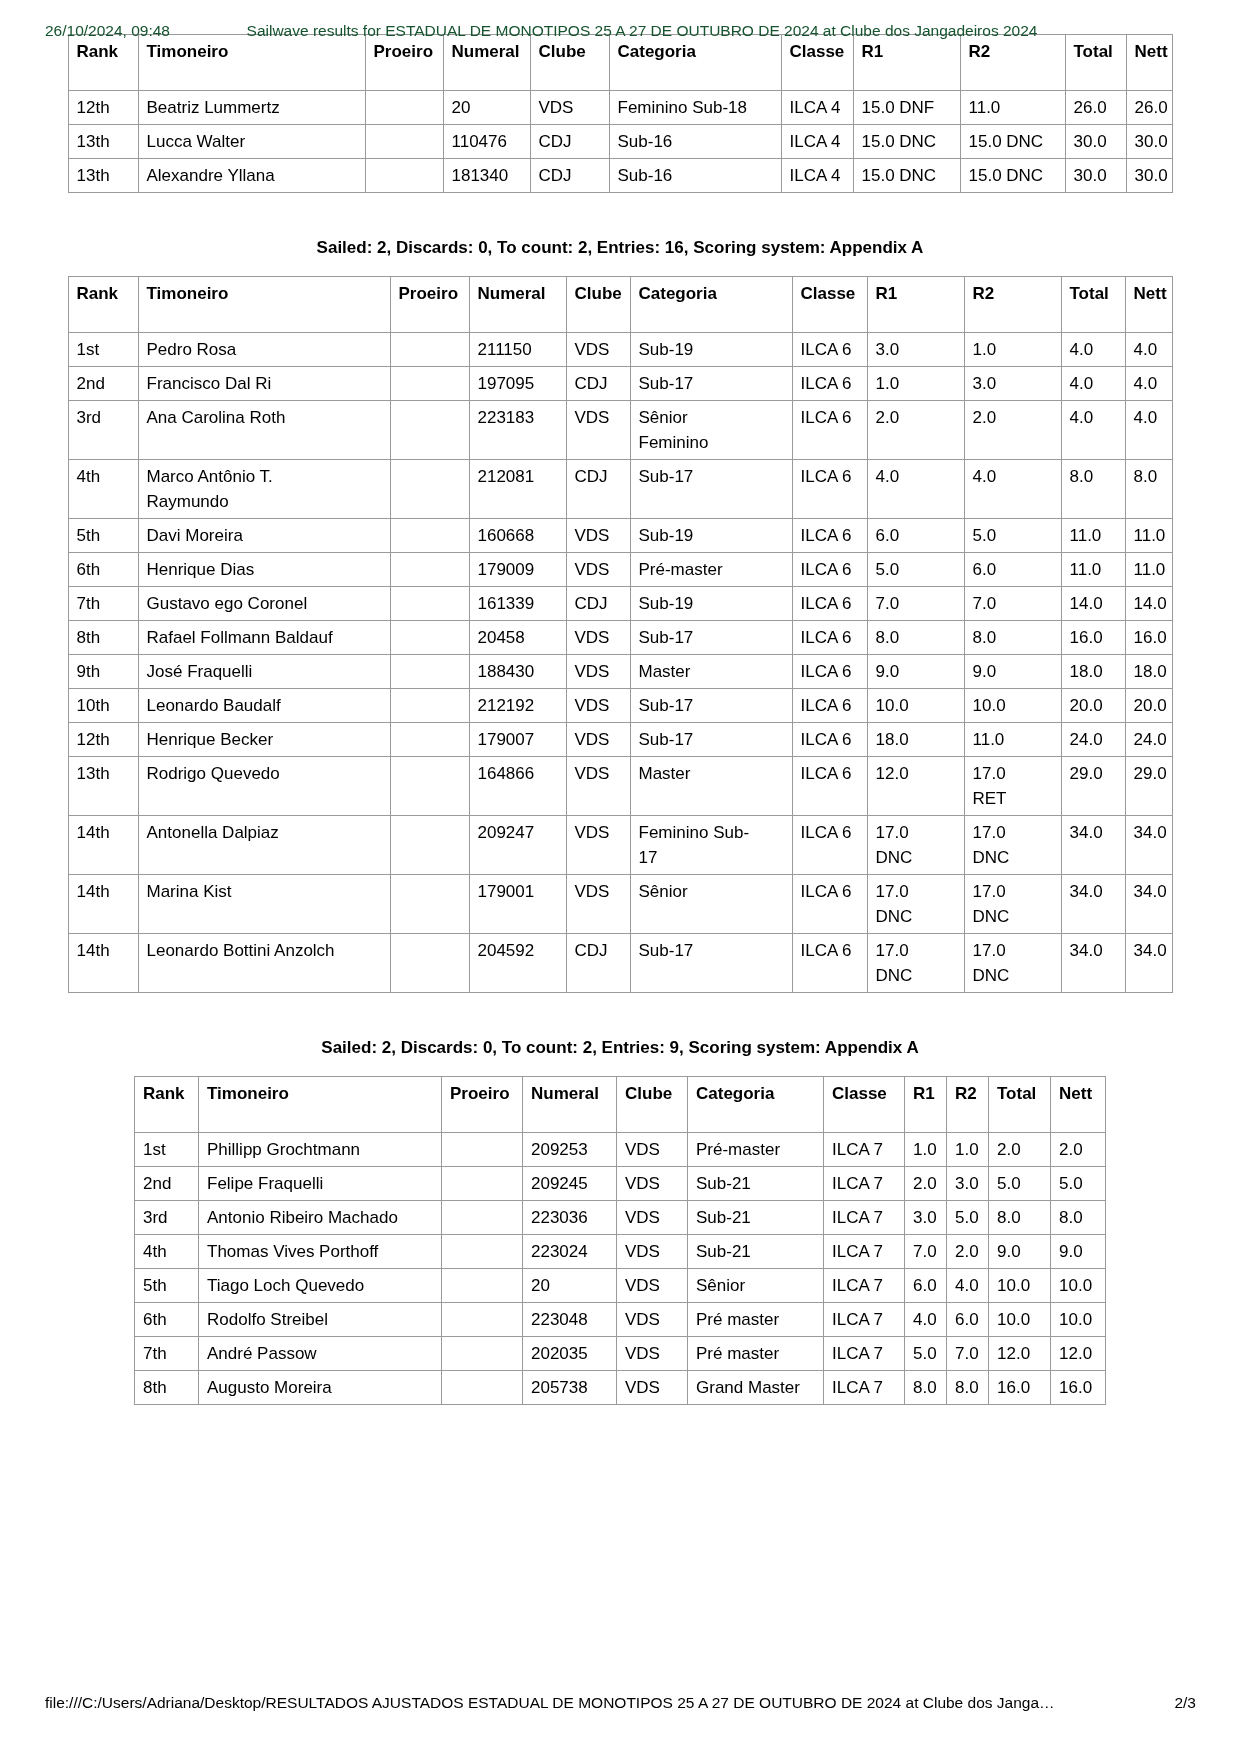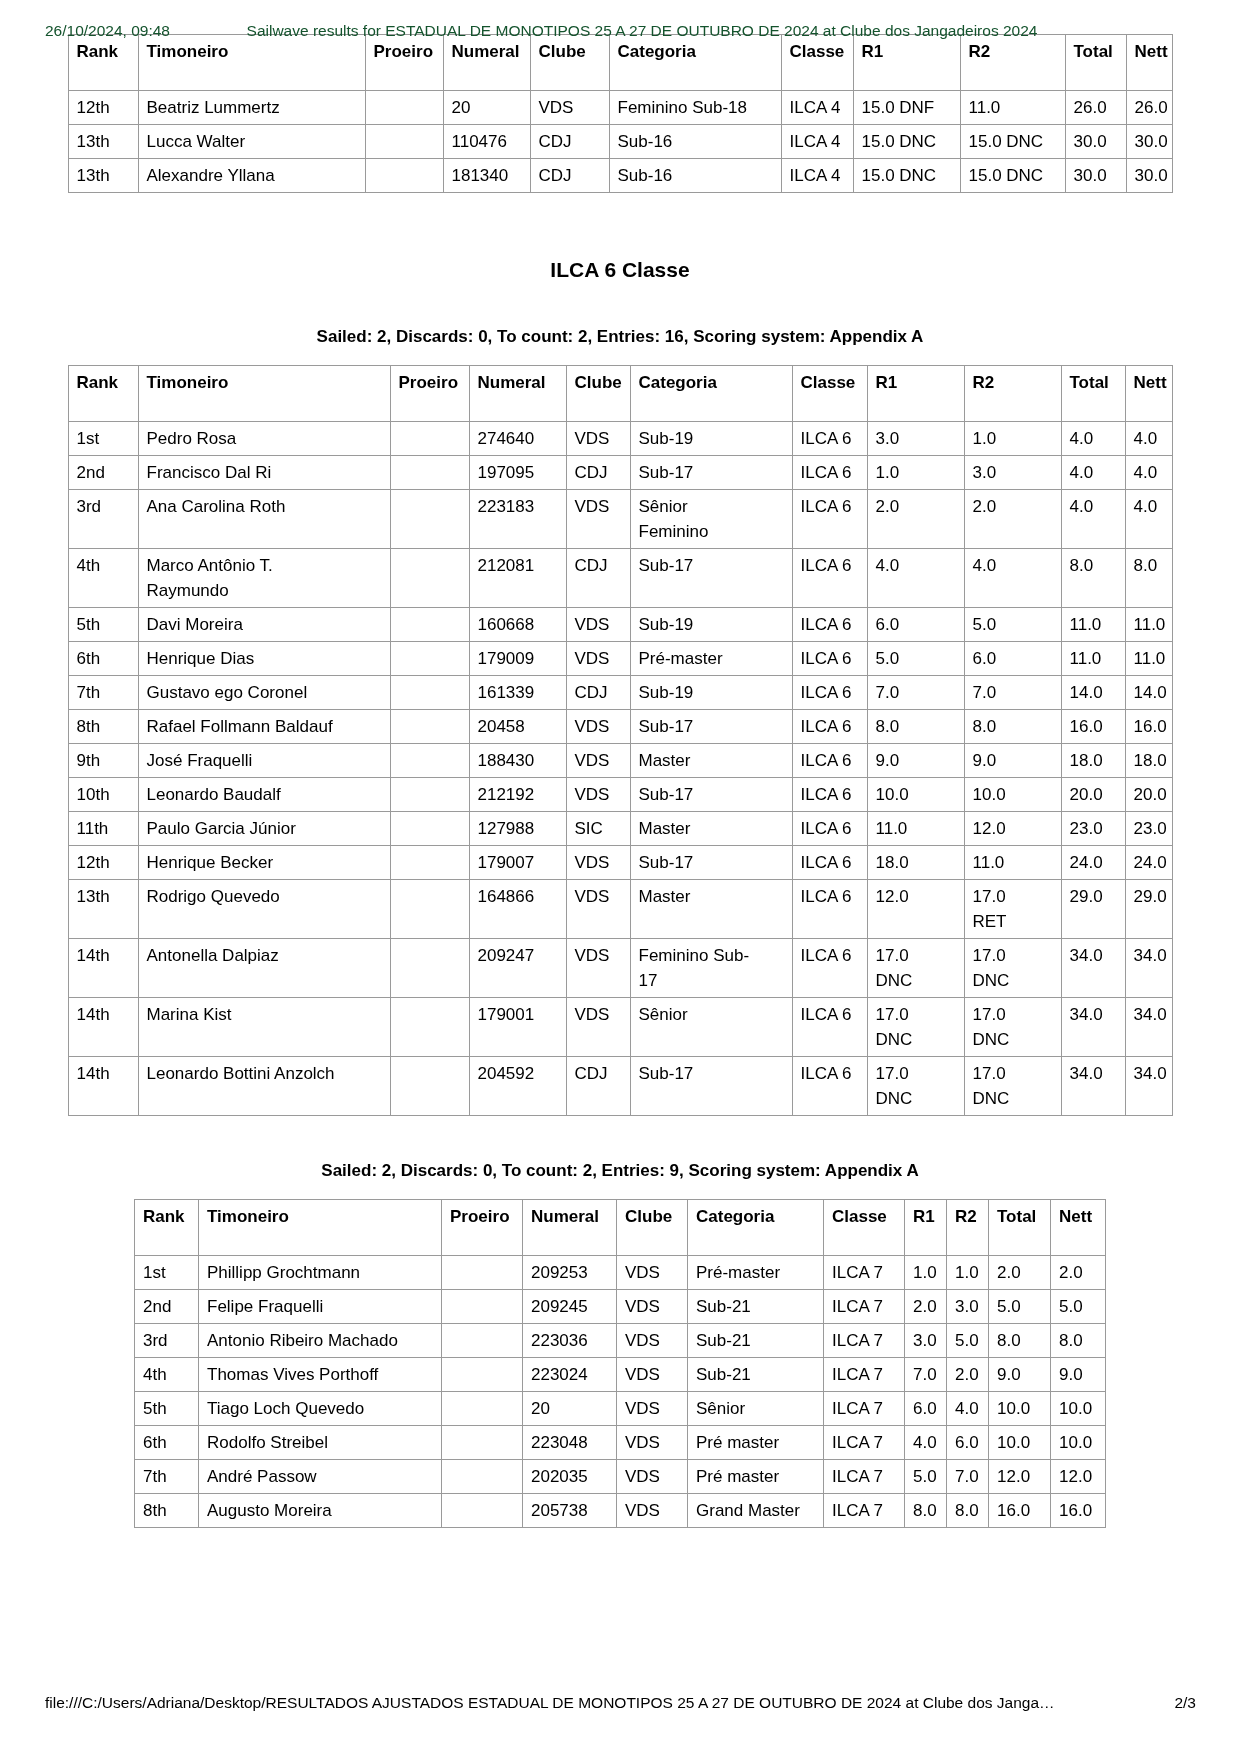--- a/index.html
+++ b/index.html
@@ -153,21 +153,20 @@
           <td>Sub-16</td>
           <td>ILCA 4</td>
           <td>15.0 DNC</td>
           <td>15.0 DNC</td>
           <td>30.0</td>
           <td>30.0</td>
         </tr>
       </tbody>
     </table>
 
-  <h2 class="class-title">ILCA 6 Classe</h2>
   <p class="section-subtitle">Sailed: 2, Discards: 0, To count: 2, Entries: 16, Scoring system: Appendix A</p>
   <table class="results t1">
       <colgroup>
         <col style="width: 70px;">
         <col style="width: 252px;">
         <col style="width: 79px;">
         <col style="width: 97px;">
         <col style="width: 64px;">
         <col style="width: 162px;">
         <col style="width: 75px;">
@@ -189,21 +188,21 @@
           <th>R2</th>
           <th>Total</th>
           <th>Nett</th>
         </tr>
       </thead>
       <tbody>
         <tr>
           <td>1st</td>
           <td>Pedro Rosa</td>
           <td></td>
-          <td>274640</td>
+          <td>211150</td>
           <td>VDS</td>
           <td>Sub-19</td>
           <td>ILCA 6</td>
           <td>3.0</td>
           <td>1.0</td>
           <td>4.0</td>
           <td>4.0</td>
         </tr>
         <tr>
           <td>2nd</td>
@@ -316,33 +315,20 @@
           <td>Leonardo Baudalf</td>
           <td></td>
           <td>212192</td>
           <td>VDS</td>
           <td>Sub-17</td>
           <td>ILCA 6</td>
           <td>10.0</td>
           <td>10.0</td>
           <td>20.0</td>
           <td>20.0</td>
-        </tr>
-        <tr>
-          <td>11th</td>
-          <td>Paulo Garcia Júnior</td>
-          <td></td>
-          <td>127988</td>
-          <td>SIC</td>
-          <td>Master</td>
-          <td>ILCA 6</td>
-          <td>11.0</td>
-          <td>12.0</td>
-          <td>23.0</td>
-          <td>23.0</td>
         </tr>
         <tr>
           <td>12th</td>
           <td>Henrique Becker</td>
           <td></td>
           <td>179007</td>
           <td>VDS</td>
           <td>Sub-17</td>
           <td>ILCA 6</td>
           <td>18.0</td>

